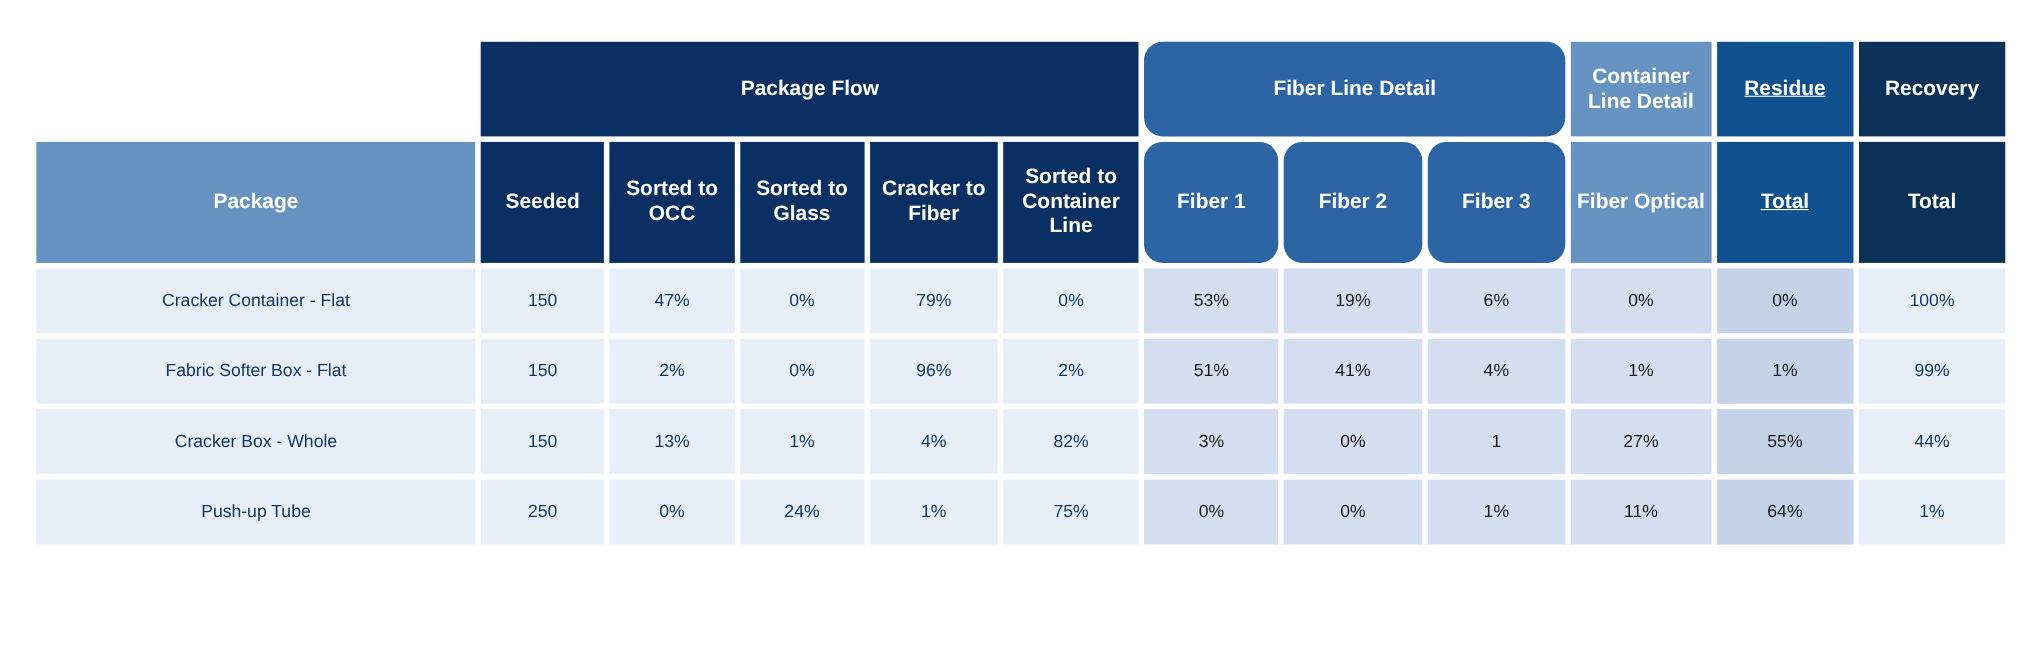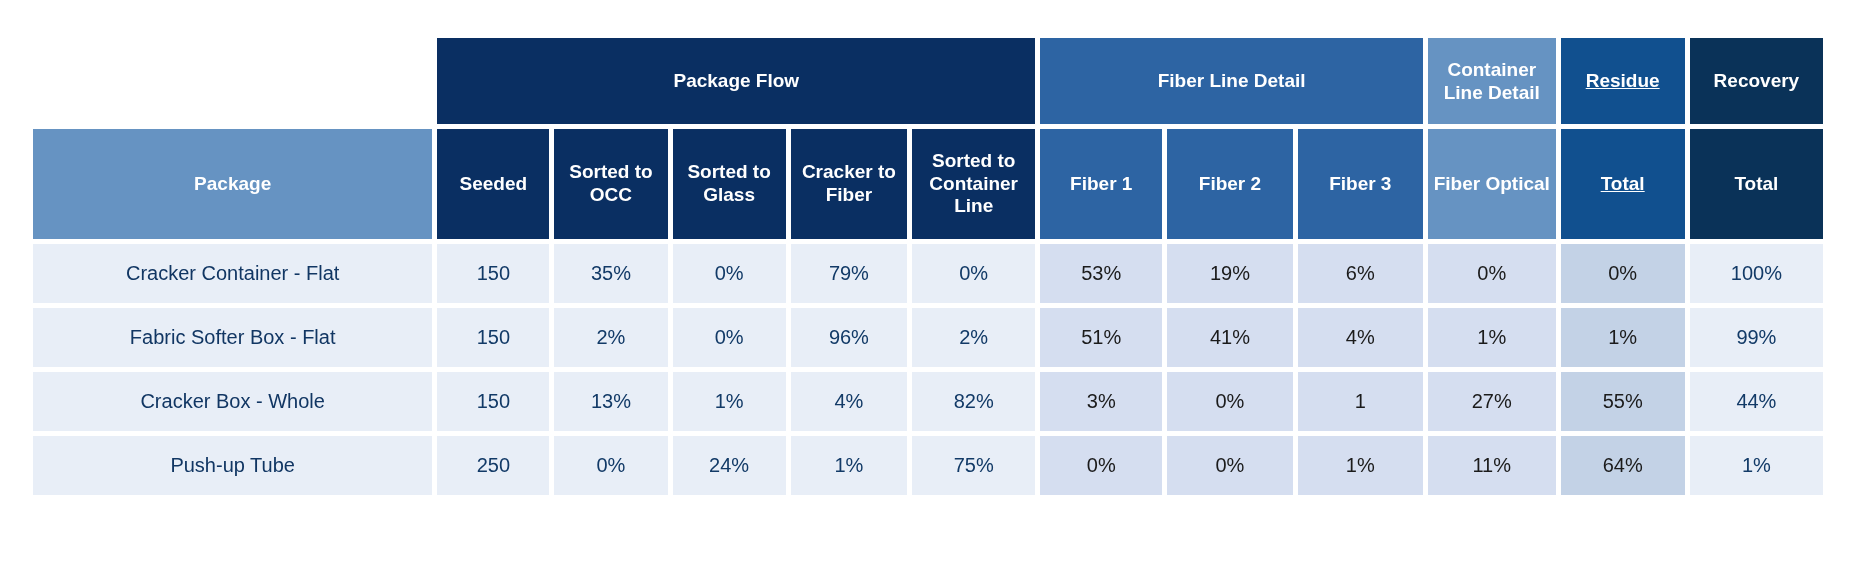--- a/index.html
+++ b/index.html
@@ -63,35 +63,35 @@
     text-align: left;
     padding-left: 6px;
     font-size: 18px;
   }
 
   
   tr.data-row td {
     height: 55px;
     vertical-align: middle;
     text-align: center;
-    font-size: 20px;
+    font-size: 16px;
     font-weight: normal;
     padding: 2px 5px;
   }
   td.pkg-name {
     text-align: left;
     padding-left: 6px;
     font-weight: bold;
     color: #113663;
     font-size: 20px;
   }
 
   
   .bg-navy        { background: #0a2f62; }
-  .bg-mid         { background: #2d64a3; }
+  .bg-mid         { background: #2d64a3; border-radius: 17px; }
   .bg-steel       { background: #6693c2; }
   .bg-residue     { background: #11508f; text-decoration: underline; }
   .bg-recovery    { background: #0a3258; }
 
   .cell-light     { background: #e8eef7; color: #123a67; }
   .cell-mid       { background: #d5def0; color: #1b1b1b; }
   .cell-dark      { background: #c3d2e6; color: #1b1b1b; }
 </style>
 </head>
 <body>
@@ -133,21 +133,21 @@
           <td class="bg-mid">Fiber 3</td>
           <td class="bg-steel">Fiber Optical</td>
           <td class="bg-residue">Total</td>
           <td class="bg-recovery">Total</td>
         </tr>
     </thead>
     <tbody>
         <tr class="data-row">
           <td class="pkg-name cell-light">Cracker Container - Flat</td>
           <td class="cell-light">150</td>
-          <td class="cell-light">35%</td>
+          <td class="cell-light">47%</td>
           <td class="cell-light">0%</td>
           <td class="cell-light">79%</td>
           <td class="cell-light">0%</td>
           <td class="cell-mid">53%</td>
           <td class="cell-mid">19%</td>
           <td class="cell-mid">6%</td>
           <td class="cell-mid">0%</td>
           <td class="cell-dark">0%</td>
           <td class="cell-light">100%</td>
         </tr>

